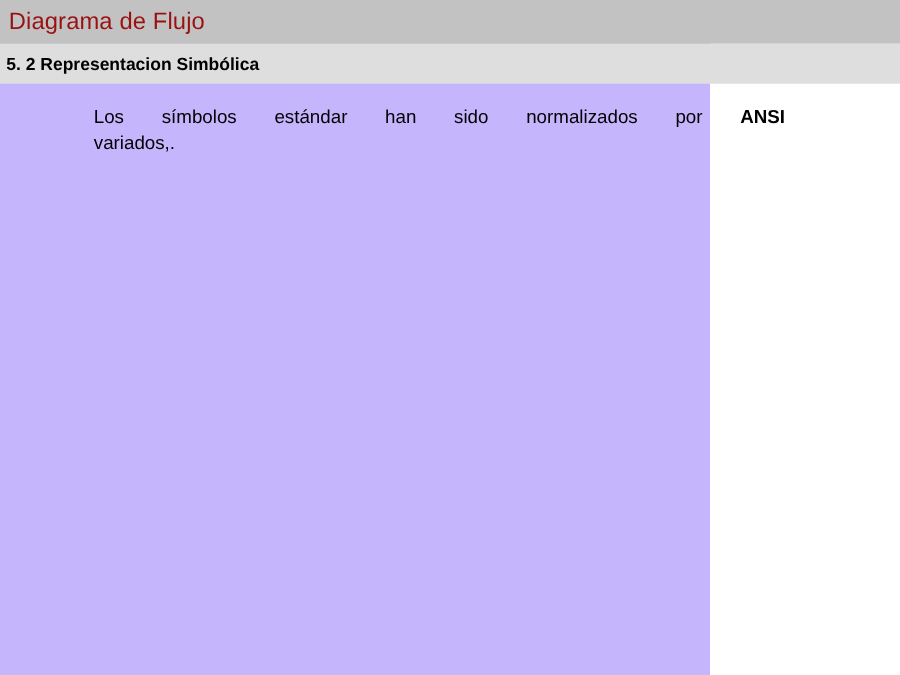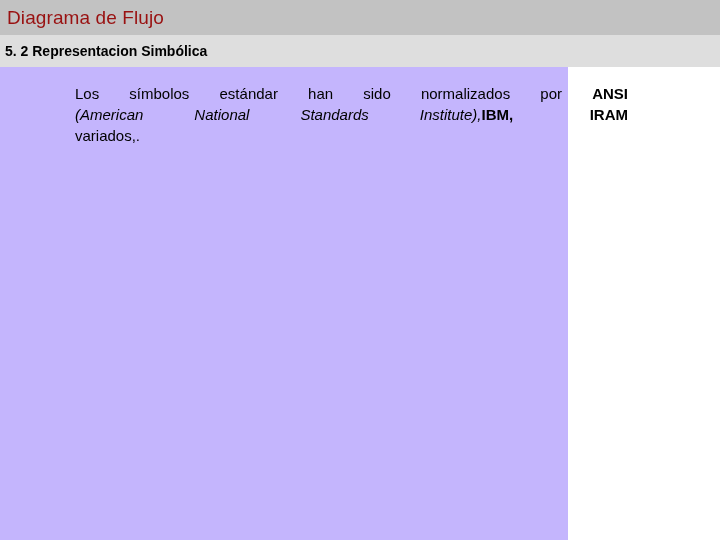--- a/index.html
+++ b/index.html
@@ -98,18 +98,17 @@
 
   <div class="title-band"></div>
   <div class="title-text">Diagrama de Flujo</div>
 
   <div class="subtitle-band"></div>
   <div class="subtitle-text">5. 2 Representacion Simbólica</div>
 
   <div class="body-block">
     <p>
       <span class="ln"><span>Los símbolos estándar han sido normalizados por </span><span class="b">ANSI</span></span>
-        <span class="ln"><span class="i">(American  National  Standards  Institute),</span><span class="b">IBM,   IRAM</span></span>
         <span class="ln-last">variados,.</span>
     </p>
   </div>
 
 </div>
 
 </body></html>

